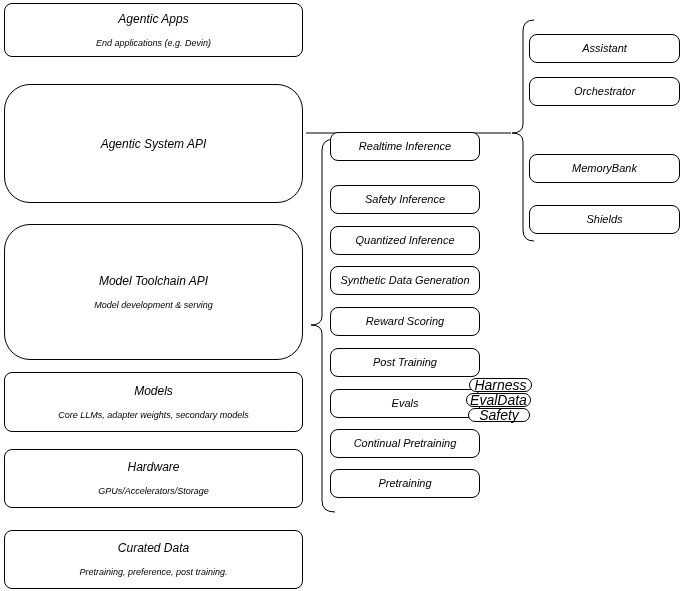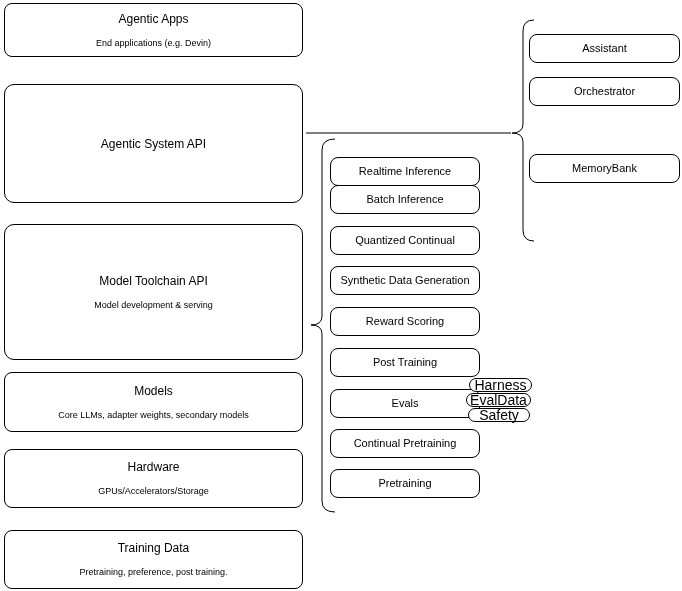--- a/index.html
+++ b/index.html
@@ -4,20 +4,21 @@
 <style>
   html, body { margin: 0; padding: 0; background: #ffffff; }
   .canvas {
     position: relative;
     width: 682px;
     height: 591px;
     background: var(--bg, #ffffff);
     color: var(--text, #000000);
     font-family: "Liberation Sans", sans-serif;
     overflow: hidden;
+    font-style: italic;
   }
   .overlay {
     position: absolute;
     left: 0; top: 0;
     width: 682px; height: 591px;
   }
   .overlay path {
     fill: none;
     stroke: var(--stroke, #000000);
     stroke-width: 1;
@@ -51,21 +52,21 @@
     background: var(--bg, #ffffff);
     border-radius: 8px;
     height: 14px;
     display: flex;
     align-items: flex-end;
     justify-content: center;
     font-size: 14px;
     line-height: 12px;
   }
   .r8  { border-radius: 8px; }
-  .r26 { border-radius: 10px; text-align: center; }
+  .r26 { border-radius: 26px; text-align: center; }
 </style>
 </head>
 <body>
 
 <div class="canvas">
 
   <svg class="overlay" viewBox="0 0 682 591" xmlns="http://www.w3.org/2000/svg">
     <path d="M306,133 L511,133"></path>
     <path d="M335,139 Q322,139 322,150 L322,316 Q322,325 311,325 Q322,325 322,334 L322,501 Q322,512 335,512"></path>
     <path d="M534,20 Q523,20 523,31 L523,124 Q523,133 512,133 Q523,133 523,142 L523,230 Q523,241 534,241"></path>
@@ -89,32 +90,32 @@
     <div class="title">Models</div>
     <div class="subtitle">Core LLMs, adapter weights, secondary models</div>
   </div>
 
   <div class="box layer r8" style="top:449px;height:59px">
     <div class="title">Hardware</div>
     <div class="subtitle">GPUs/Accelerators/Storage</div>
   </div>
 
   <div class="box layer r8" style="top:530px;height:59px">
-    <div class="title">Training Data</div>
+    <div class="title">Curated Data</div>
     <div class="subtitle">Pretraining, preference, post training.</div>
   </div>
 
-  <div class="box service" style="top:157px">
+  <div class="box service" style="top:132px">
     <span>Realtime Inference</span>
   </div>
   <div class="box service" style="top:185px">
-    <span>Batch Inference</span>
+    <span>Safety Inference</span>
   </div>
   <div class="box service" style="top:226px">
-    <span>Quantized Continual</span>
+    <span>Quantized Inference</span>
   </div>
   <div class="box service" style="top:307px">
     <span>Reward Scoring</span>
   </div>
   <div class="box service" style="top:266px">
     <span>Synthetic Data Generation</span>
   </div>
   <div class="box service" style="top:348px">
     <span>Post Training</span>
   </div>
@@ -140,14 +141,17 @@
 
   <div class="box component" style="top:34px">
     <span>Assistant</span>
   </div>
   <div class="box component" style="top:77px">
     <span>Orchestrator</span>
   </div>
   <div class="box component" style="top:154px">
     <span>MemoryBank</span>
   </div>
+  <div class="box component" style="top:205px">
+    <span>Shields</span>
+  </div>
 
 </div>
 
 </body></html>

